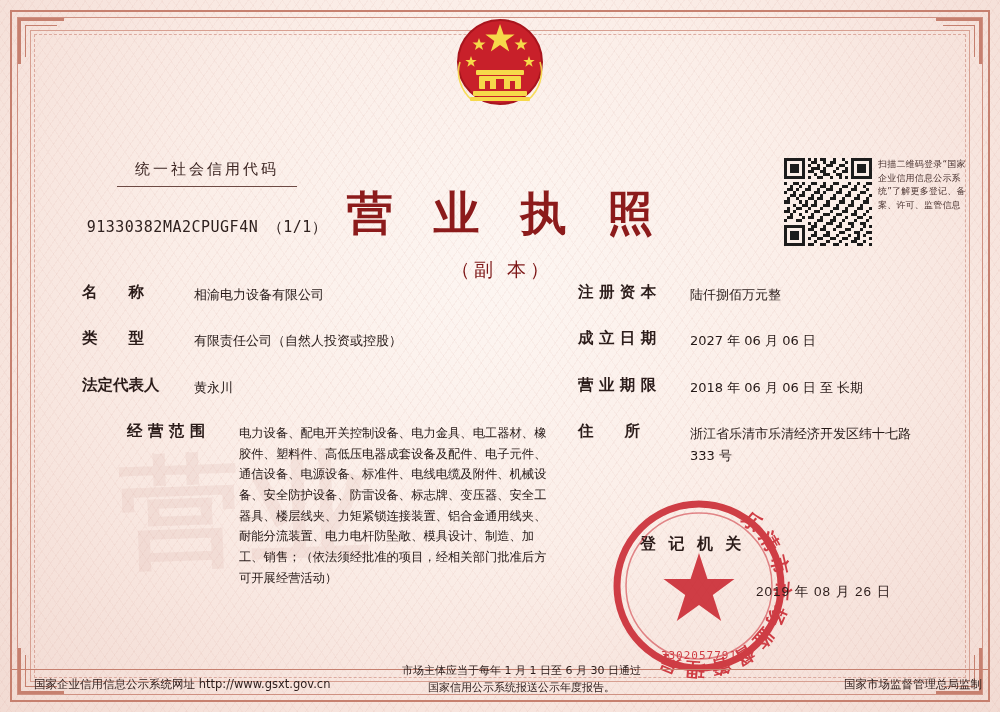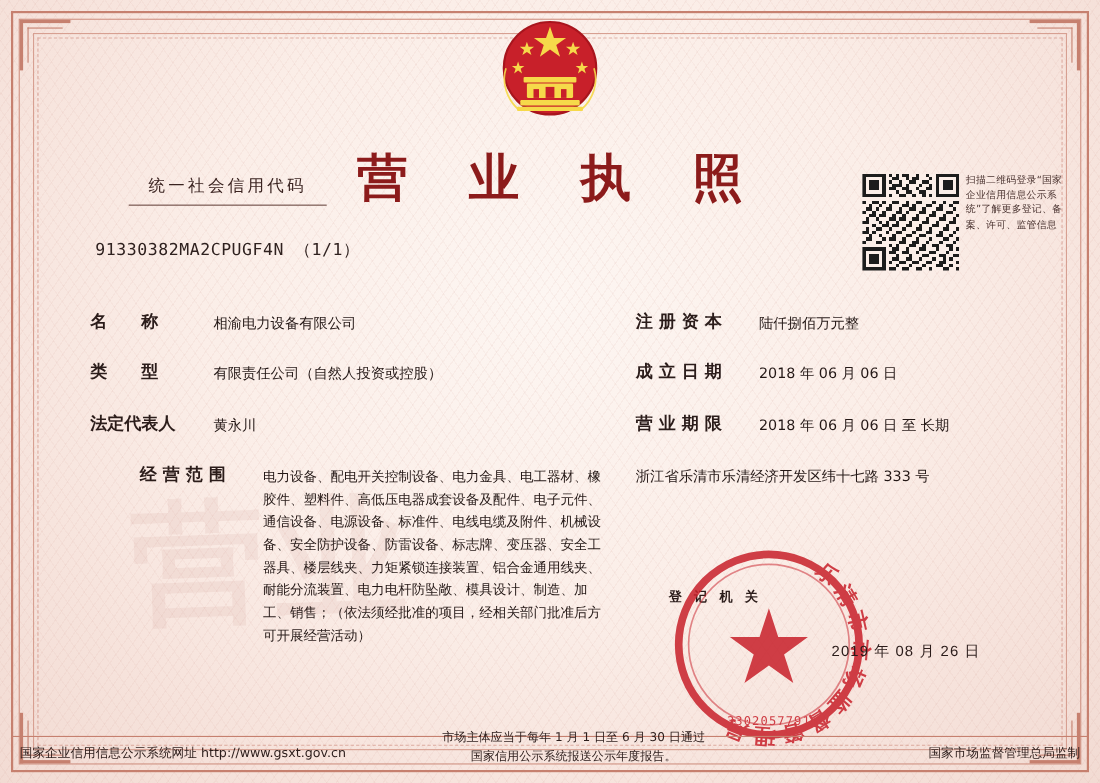--- a/index.html
+++ b/index.html
@@ -66,25 +66,26 @@
     position:absolute;left:50%;top:8px;transform:translateX(-50%);
     width:108px;height:108px;
   }
   .emblem svg{display:block;}
 
   
   .title-block{
     position:absolute;left:0;right:0;top:140px;text-align:center;
   }
   .title{
-    font-family:Liberation Mono, monospace;
+    font-family:Liberation Sans, sans-serif;
     font-size:46px;font-weight:bold;color:#8c1b1b;
     letter-spacing:14px;
     text-indent:14px;
     line-height:1.1;
+    margin-top:48px;
   }
   .subtitle{
     margin-top:18px;
     font-family:"DejaVu Sans", sans-serif;
     font-size:19px;color:#7d1717;letter-spacing:4px;
     text-indent:4px;
   }
 
   
   .code-block{
@@ -129,23 +130,23 @@
   .val{
     font-size:13px;color:#241816;line-height:1.72;
     font-family:"DejaVu Sans", sans-serif;
     flex:1;padding-top:2px;
   }
   .val.small{font-size:12.3px;line-height:1.68;}
   .row.scope .lbl{align-self:flex-start;padding-left:45px;}
 
   
   .registry{
-    position:absolute;left:608px;top:534px;
-    font-size:12px;font-weight:bold;color:#2b1c1a;letter-spacing:4px;
-    font-family:Liberation Serif, serif;
+    position:absolute;left:640px;top:534px;
+    font-size:16px;font-weight:bold;color:#2b1c1a;letter-spacing:4px;
+    font-family:Liberation Sans, sans-serif;
   }
   .date-line{
     position:absolute;left:756px;top:583px;
     font-size:13.5px;color:#2b1c1a;letter-spacing:1px;
     font-family:Liberation Sans, sans-serif;
     white-space:nowrap;
   }
 
   
   .seal{
@@ -154,20 +155,21 @@
   }
 
   
   .footer{
     position:absolute;left:0;right:0;bottom:8px;height:46px;
   }
   .f-left{
     position:absolute;left:18px;bottom:12px;
     font-size:11.5px;color:#2b1c1a;
     font-family:"DejaVu Sans", sans-serif;
+    padding-left:16px;
   }
   .f-center{
     position:absolute;left:0;right:0;bottom:8px;text-align:center;
     font-size:11px;color:#2b1c1a;line-height:1.55;
     font-family:"DejaVu Sans", sans-serif;
     margin-left:43px;
   }
   .f-right{
     position:absolute;right:18px;bottom:12px;
     font-size:11.5px;color:#2b1c1a;
@@ -249,20 +251,21 @@
 
       <g stroke="#f6d94a" stroke-width="1.6" fill="none" opacity=".9">
         <path d="M14 54 C10 66 14 82 26 92"></path>
         <path d="M94 54 C98 66 94 82 82 92"></path>
       </g>
     </svg>
   </div>
 
   <div class="title-block">
     <div class="title">营 业 执 照</div>
+    <div class="subtitle">（副 本）</div>
   </div>
 
   <div class="code-block">
     <div class="code-label">统一社会信用代码</div>
     <div class="code-line"></div>
     <div class="code-value">91330382MA2CPUGF4N （1/1）</div>
   </div>
 
   <div class="qr-wrap">
     <svg class="qr" viewBox="0 0 29 29" shape-rendering="crispEdges" aria-hidden="true">
@@ -485,29 +488,30 @@
 
     <div class="col-right">
 
       <div class="row">
         <div class="lbl">注 册 资 本</div>
         <div class="val">陆仟捌佰万元整</div>
       </div>
 
       <div class="row">
         <div class="lbl">成 立 日 期</div>
-        <div class="val">2018 年 06 月 06 日</div>
+        <div class="val">2027 年 06 月 06 日</div>
       </div>
 
       <div class="row">
         <div class="lbl">营 业 期 限</div>
         <div class="val">2018 年 06 月 06 日 至 长期</div>
       </div>
 
       <div class="row">
+        <div class="lbl">住　　所</div>
         <div class="val">浙江省乐清市乐清经济开发区纬十七路 333 号</div>
       </div>
 
     </div>
   </div>
 
   <div class="registry">登 记 机 关</div>
 
   <div class="seal">
     <svg viewBox="0 0 198 198" width="198" height="198" aria-hidden="true">

